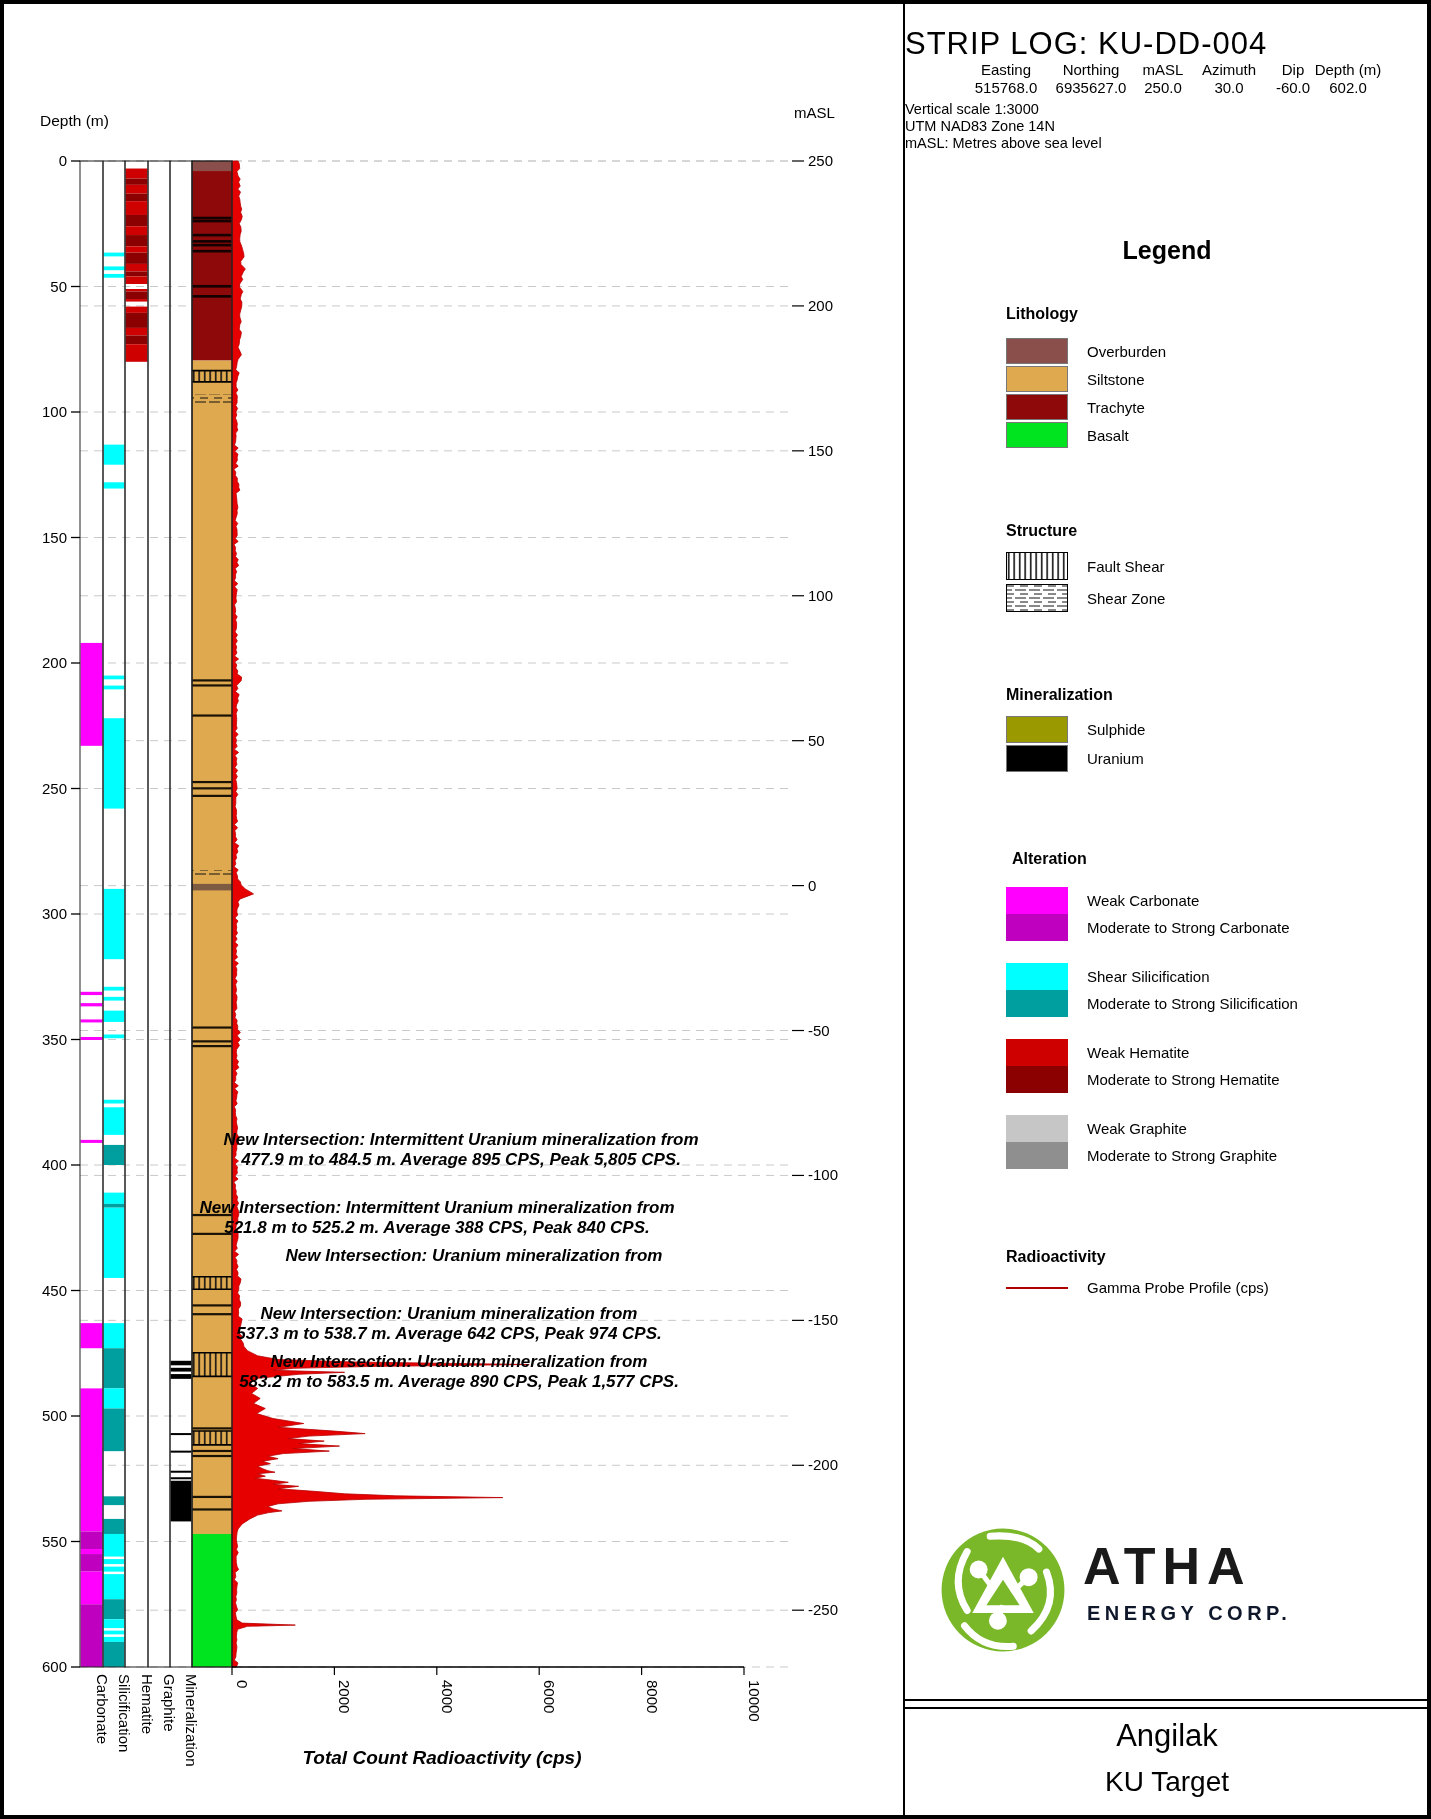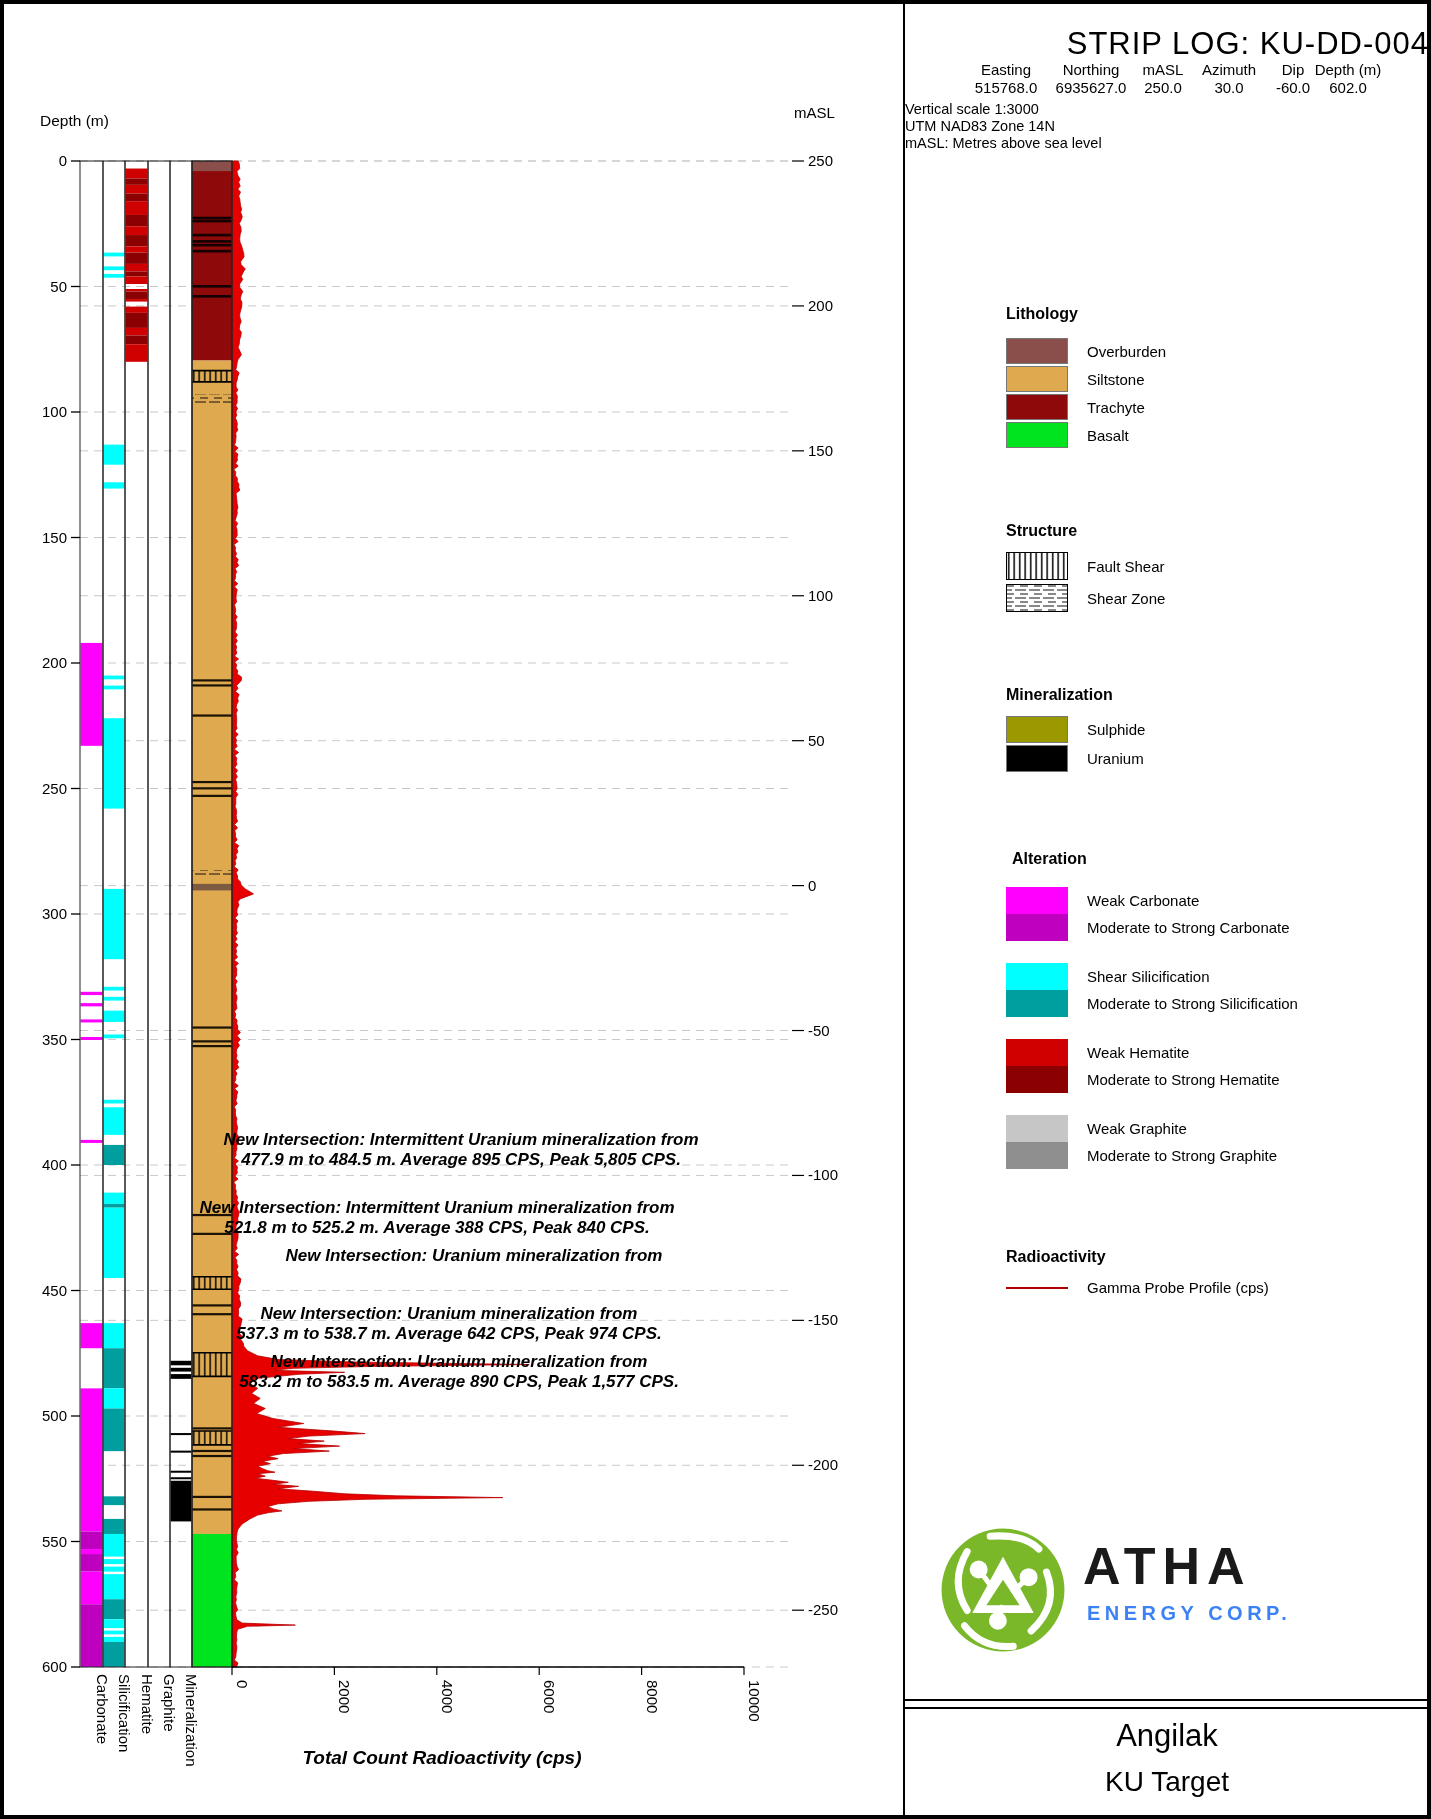--- a/index.html
+++ b/index.html
@@ -2,21 +2,21 @@
 <html><head>
 <meta charset="utf-8">
 <style>
   html,body{margin:0;padding:0;background:#e8e8e8;font-family:"Liberation Sans",sans-serif;}
   .sheet{position:relative;width:1431px;height:1819px;background:#ffffff;border:4px solid #000;box-sizing:border-box;overflow:hidden;}
   .plot-wrap{position:absolute;left:0;top:0;width:903px;height:1811px;}
   #plot-svg{position:absolute;left:0;top:0;}
   .annotation{position:absolute;text-align:center;font-weight:bold;font-style:italic;font-size:17px;line-height:1.18;color:#000;}
   
   .panel{position:absolute;left:899px;top:0;width:524px;height:1811px;border-left:2px solid #000;box-sizing:content-box;background:#fff;}
-  .panel-title{position:absolute;top:22px;left:0;width:100%;text-align:right;font-size:31px;letter-spacing:1px;color:#000;}
+  .panel-title{position:absolute;top:22px;left:0;width:100%;text-align:left;font-size:31px;letter-spacing:1px;color:#000;}
   .meta-col{position:absolute;width:120px;text-align:center;}
   .meta-label{font-size:15px;color:#000;}
   .meta-value{font-size:15px;color:#000;margin-top:1px;text-align:center;}
   .note-line{position:absolute;left:0;width:100%;font-size:14.5px;color:#000;}
   .legend-title{position:absolute;left:0;width:100%;text-align:center;font-size:25px;font-weight:bold;color:#000;}
   .sec-heading{position:absolute;font-size:16px;font-weight:bold;color:#000;}
   .swatch{position:absolute;left:101px;width:62px;border:1px solid #777;box-sizing:border-box;}
   .swatch.noborder{border:none;}
   .item-label{position:absolute;left:182px;font-size:15px;color:#000;white-space:nowrap;}
   .gamma-sample{position:absolute;left:101px;width:62px;border-top:2px solid #b00000;}
@@ -318,20 +318,21 @@
     </div>
     <div class="meta-col" style="left:383px;top:57px">
       <div class="meta-label">Depth (m)</div>
       <div class="meta-value">602.0</div>
     </div>
 
     <div class="note-line" style="top:97px">Vertical scale 1:3000</div>
     <div class="note-line" style="top:114px">UTM NAD83 Zone 14N</div>
     <div class="note-line" style="top:131px">mASL: Metres above sea level</div>
 
+    <div class="legend-title" style="top:232px">Legend</div>
 
     <div class="sec-heading" style="left:101px;top:301px">Lithology</div>
     <div class="swatch" style="top: 334px; height: 26px; background: rgb(138, 79, 75);"></div>
     <div class="item-label" style="top:339px">Overburden</div>
     <div class="swatch" style="top: 362px; height: 26px; background: rgb(223, 169, 79);"></div>
     <div class="item-label" style="top:367px">Siltstone</div>
     <div class="swatch" style="top: 390px; height: 26px; background: rgb(142, 9, 9);"></div>
     <div class="item-label" style="top:395px">Trachyte</div>
     <div class="swatch" style="top: 418px; height: 26px; background: rgb(0, 228, 32);"></div>
     <div class="item-label" style="top:423px">Basalt</div>
@@ -411,21 +412,21 @@
           <circle cx="31" cy="34" r="7" stroke-width="0"></circle>
           <line x1="31" y1="34" x2="43" y2="50" stroke-width="4"></line>
           <circle cx="70" cy="40" r="7" stroke-width="0"></circle>
           <line x1="70" y1="40" x2="57" y2="52" stroke-width="4"></line>
           <circle cx="46" cy="74" r="7" stroke-width="0"></circle>
           <line x1="46" y1="74" x2="50" y2="62" stroke-width="4"></line>
         </g>
       </svg>
     </div>
     <div class="logo-brand" style="left:178px;top:1532px">ATHA</div>
-    <div class="logo-sub" id="logo-sub" style="left: 182px; top: 1598px; color: #3b82f6;">ENERGY CORP.</div>
+    <div class="logo-sub" id="logo-sub" style="left: 182px; top: 1598px; color: #0f172a;">ENERGY CORP.</div>
 
     <div class="divider" style="top:1695px"></div>
     <div class="divider" style="top:1703px"></div>
 
     <div class="footer-line" style="top:1714px;font-size:31px;">Angilak</div>
     <div class="footer-line" style="top:1762px;font-size:28px;">KU Target</div>
   </div>
 
 </div>
 

